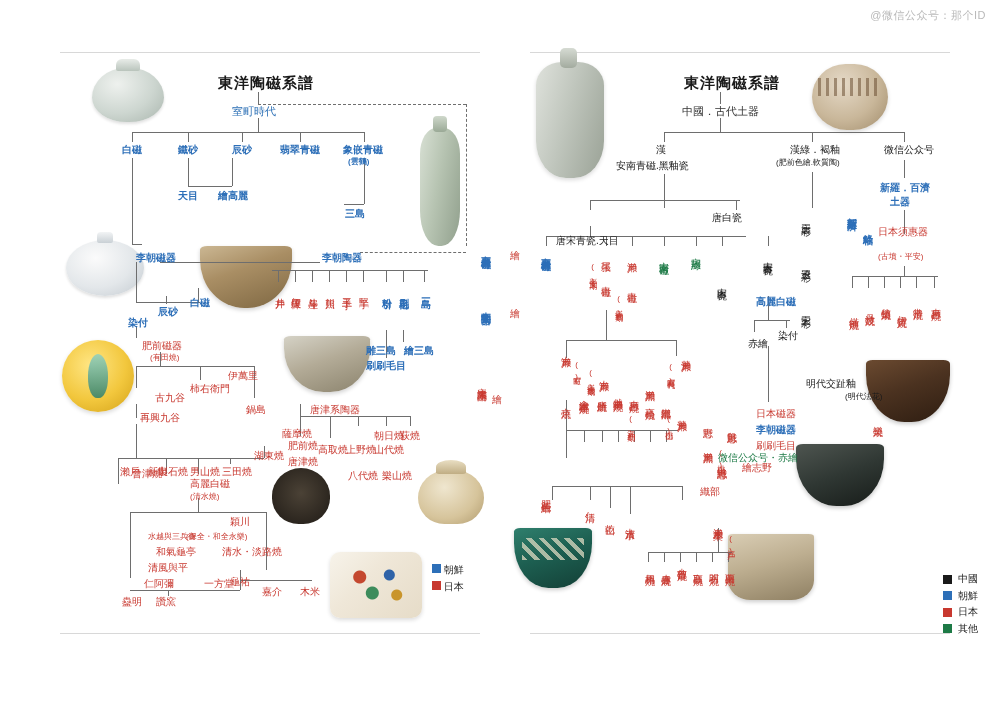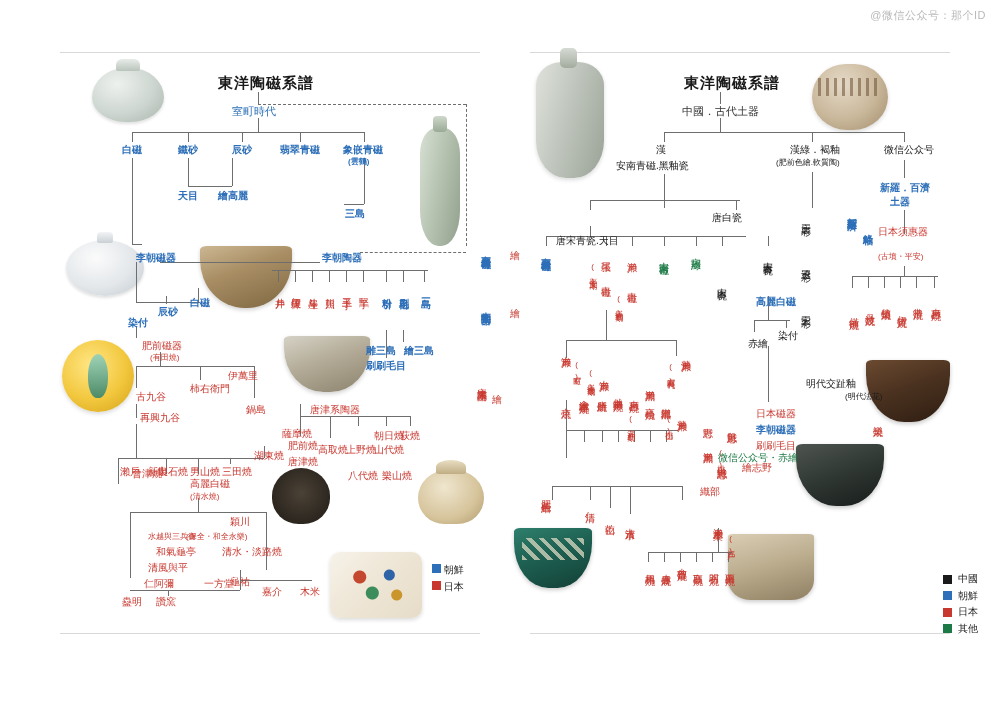--- a/index.html
+++ b/index.html
@@ -316,21 +316,21 @@
       <div class="n kr vtxt" style="left: 420px; top: 290px;">三島</div>
       <div class="n kr" style="left: 404px; top: 345px;">繪三島</div>
       <div class="n kr" style="left: 366px; top: 345px;">雕三島</div>
       <div class="n kr" style="left: 366px; top: 360px;">刷刷毛目</div>
       <div class="n kr vtxt" style="left: 480px; top: 248px;">高麗青磁</div>
       <div class="n kr vtxt" style="left: 480px; top: 304px;">李朝陶器</div>
       <div class="n jp" style="left: 510px; top: 250px;">繪</div>
       <div class="n jp" style="left: 510px; top: 308px;">繪</div>
       <div class="n jp" style="left: 142px; top: 340px;">肥前磁器</div>
       <div class="n jp sm" style="left: 150px; top: 353px;">(有田燒)</div>
-      <div class="n jp" style="left: 136px; top: 392px; font-family: Liberation Mono, monospace;">古九谷</div>
+      <div class="n jp" style="left: 155px; top: 392px;">古九谷</div>
       <div class="n jp" style="left: 190px; top: 383px;">柿右衛門</div>
       <div class="n jp" style="left: 214px; top: 370px; margin-left: 14px;">伊萬里</div>
       <div class="n jp" style="left: 246px; top: 404px;">鍋島</div>
       <div class="n jp" style="left: 140px; top: 412px;">再興九谷</div>
       <div class="n jp" style="left: 310px; top: 404px;">唐津系陶器</div>
       <div class="n jp vtxt" style="left: 476px; top: 380px;">唐津系陶器</div>
       <div class="n jp" style="left: 492px; top: 394px;">繪</div>
       <div class="n jp" style="left: 288px; top: 440px;">肥前燒</div>
       <div class="n jp" style="left: 288px; top: 456px;">唐津燒</div>
       <div class="n jp" style="left: 318px; top: 444px;">高取燒</div>

